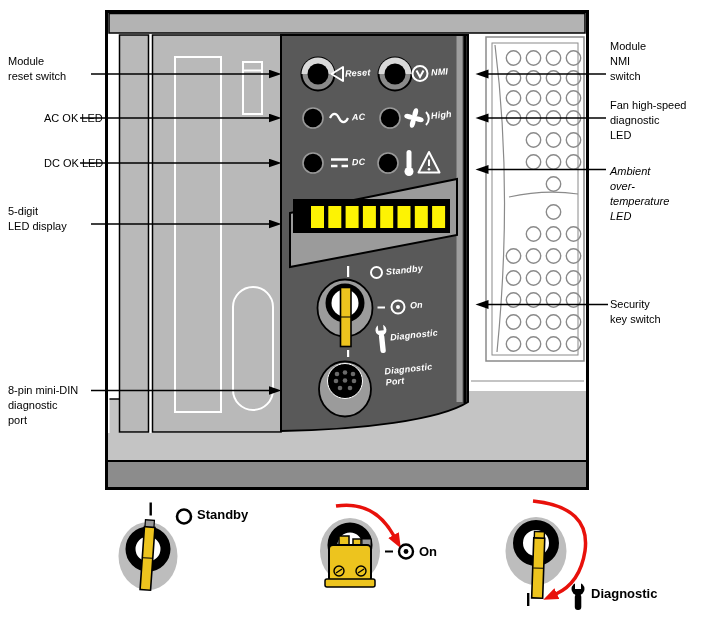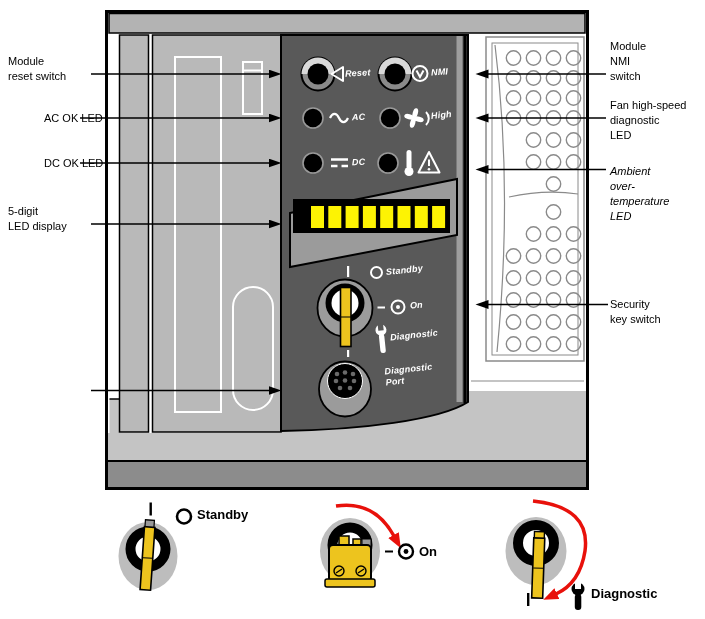--- a/index.html
+++ b/index.html
@@ -268,20 +268,23 @@
     </g>
   </g>
 </svg>
 
   <div class="ann" style="left:8px;top:54px;">Module
 reset switch</div>
   <div class="ann" style="left:8px;top:111px;margin-left:36px;">AC OK LED</div>
   <div class="ann" style="left:8px;top:156px;padding-left:36px;">DC OK LED</div>
   <div class="ann" style="left:8px;top:204px;">5-digit
 LED display</div>
+  <div class="ann" style="left:8px;top:383px;">8-pin mini-DIN
+diagnostic
+port</div>
 
   <div class="ann" style="left:610px;top:39px;">Module
 NMI
 switch</div>
   <div class="ann" style="left:610px;top:98px;">Fan high-speed
 diagnostic
 LED</div>
   <div class="ann" style="left:610px;top:164px;font-style:italic;">Ambient
 over-
 temperature

